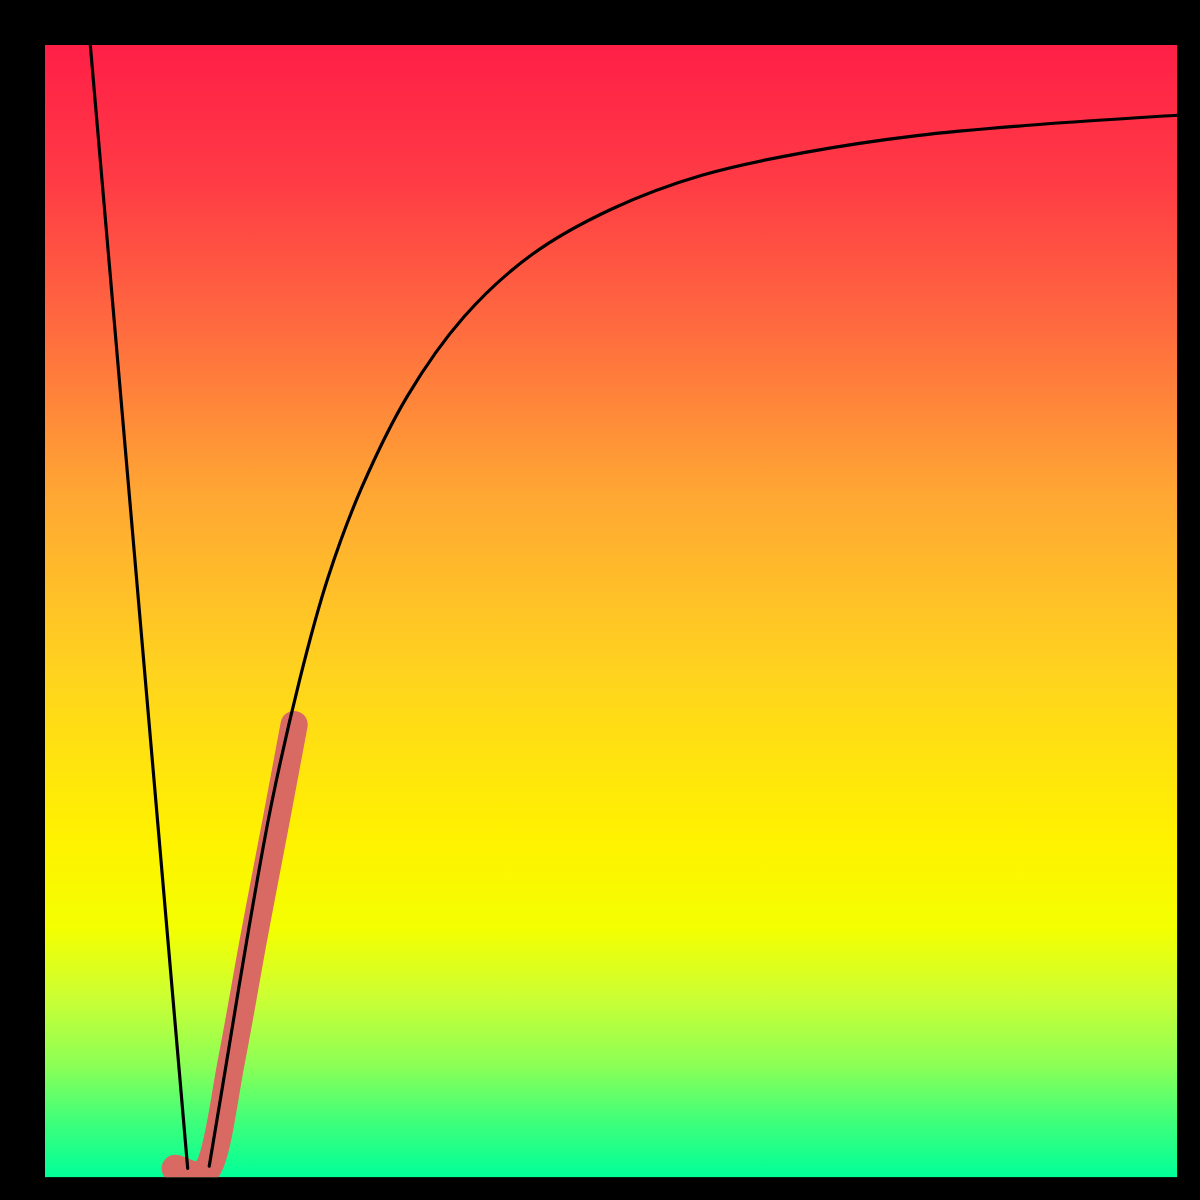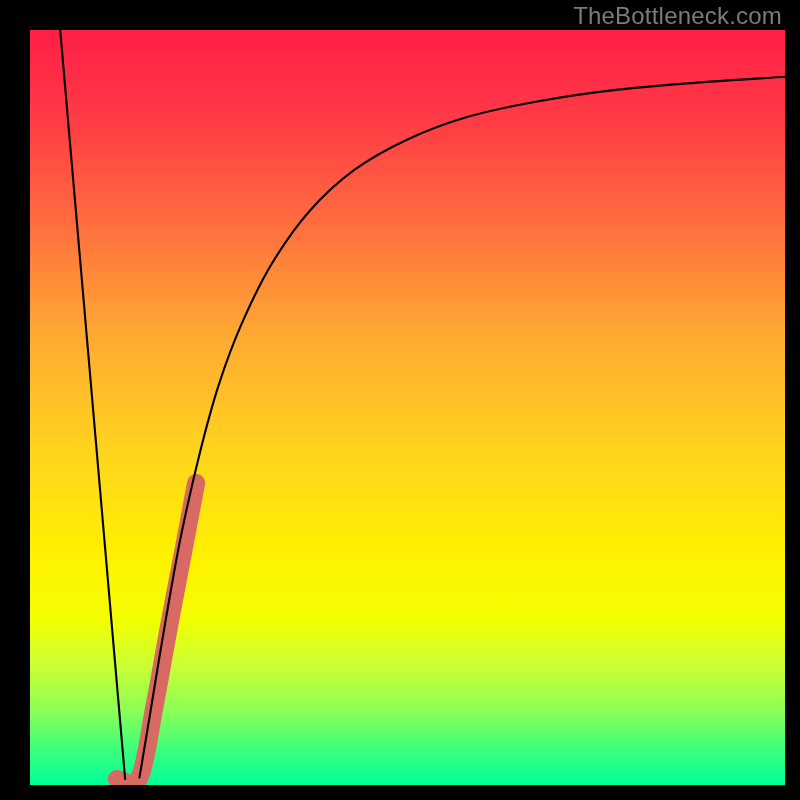--- a/index.html
+++ b/index.html
@@ -75,14 +75,13 @@
       <rect x="0" y="0" width="100" height="100" fill="url(#bg-grad)"></rect>
     </svg>
 
     <svg class="curves" viewBox="0 0 100 100" preserveAspectRatio="none">
       <path fill="none" stroke="#d86a63" stroke-width="2.4" stroke-linecap="round" stroke-linejoin="round" d="M11.50 99.20 C12.00 99.17,13.67 100.62,14.50 99.00 C15.33 97.38,15.83 92.92,16.50 89.50 C17.17 86.08,17.83 82.08,18.50 78.50 C19.17 74.92,19.92 71.08,20.50 68.00 C21.08 64.92,21.75 61.33,22.00 60.00"></path>
       <path fill="none" stroke="#000" stroke-width="0.28" stroke-linecap="round" d="M4.00 0.00 L12.60 99.20"></path>
       <path fill="none" stroke="#000" stroke-width="0.28" stroke-linecap="round" stroke-linejoin="round" d="M14.50 99.00 C14.75 97.50,15.42 93.50,16.00 90.00 C16.58 86.50,17.33 81.83,18.00 78.00 C18.67 74.17,19.25 70.67,20.00 67.00 C20.75 63.33,21.67 59.33,22.50 56.00 C23.33 52.67,24.08 49.83,25.00 47.00 C25.92 44.17,26.83 41.67,28.00 39.00 C29.17 36.33,30.50 33.50,32.00 31.00 C33.50 28.50,35.17 26.08,37.00 24.00 C38.83 21.92,40.83 20.08,43.00 18.50 C45.17 16.92,47.50 15.67,50.00 14.50 C52.50 13.33,55.17 12.33,58.00 11.50 C60.83 10.67,63.83 10.08,67.00 9.50 C70.17 8.92,73.50 8.42,77.00 8.00 C80.50 7.58,84.17 7.30,88.00 7.00 C91.83 6.70,98.00 6.33,100.00 6.20"></path>
     </svg>
   </div>
 
-  <div class="watermark">TheBottleneck.com</div>
 </div>
 
 </body></html>

